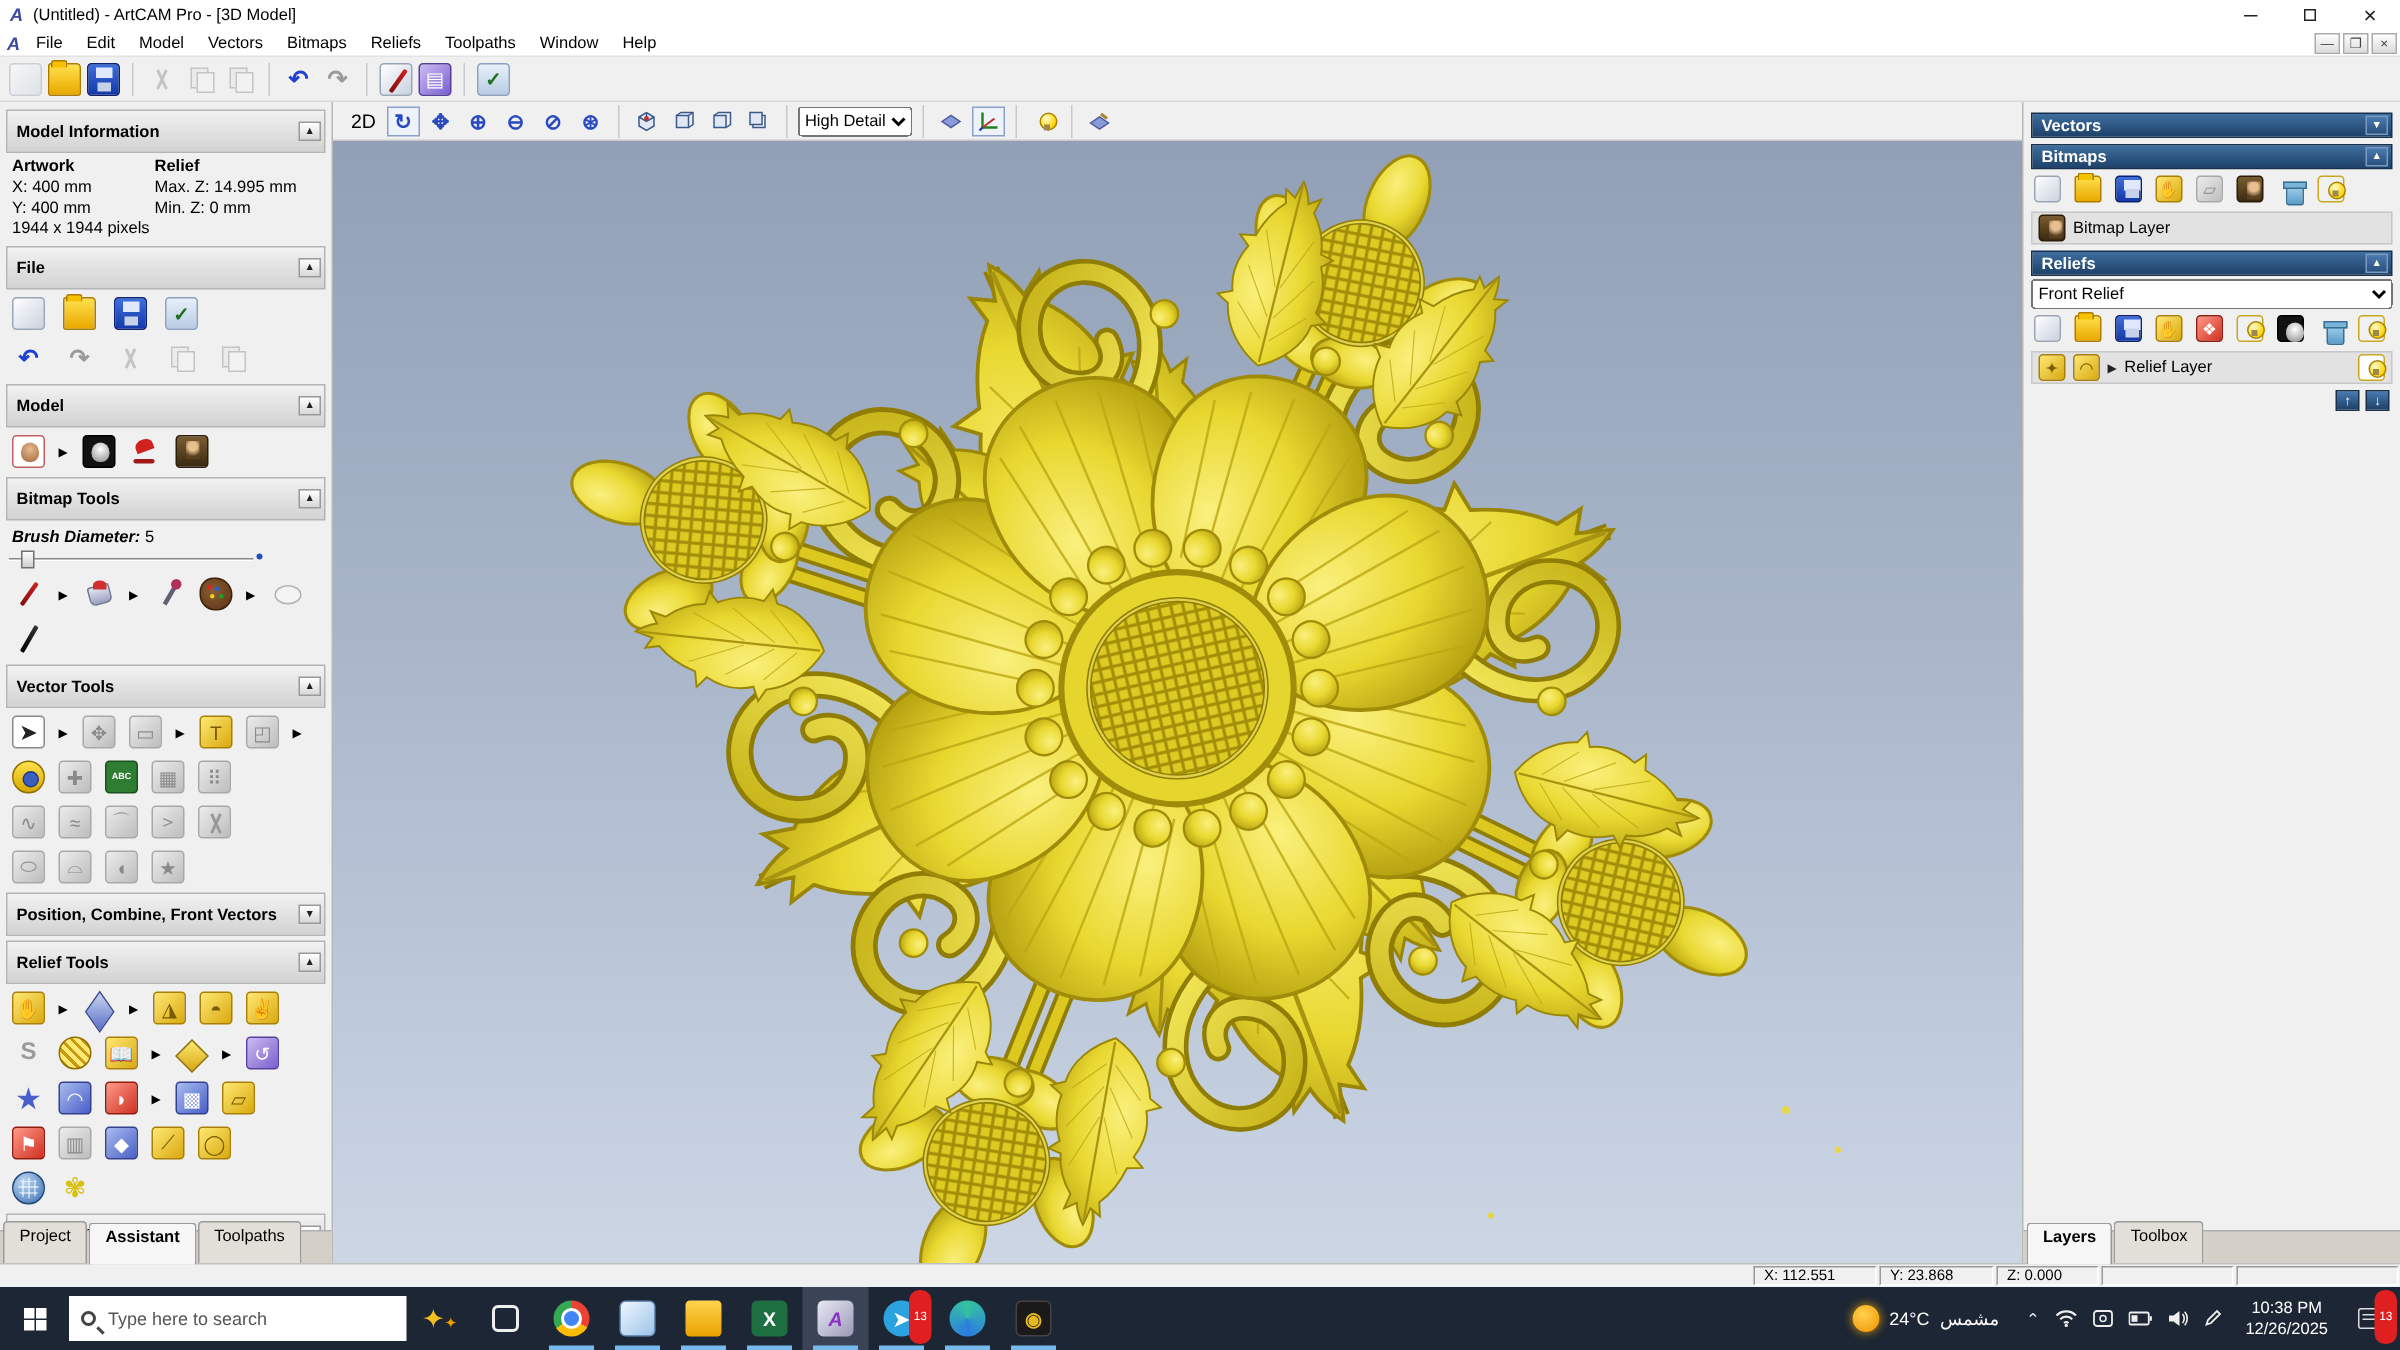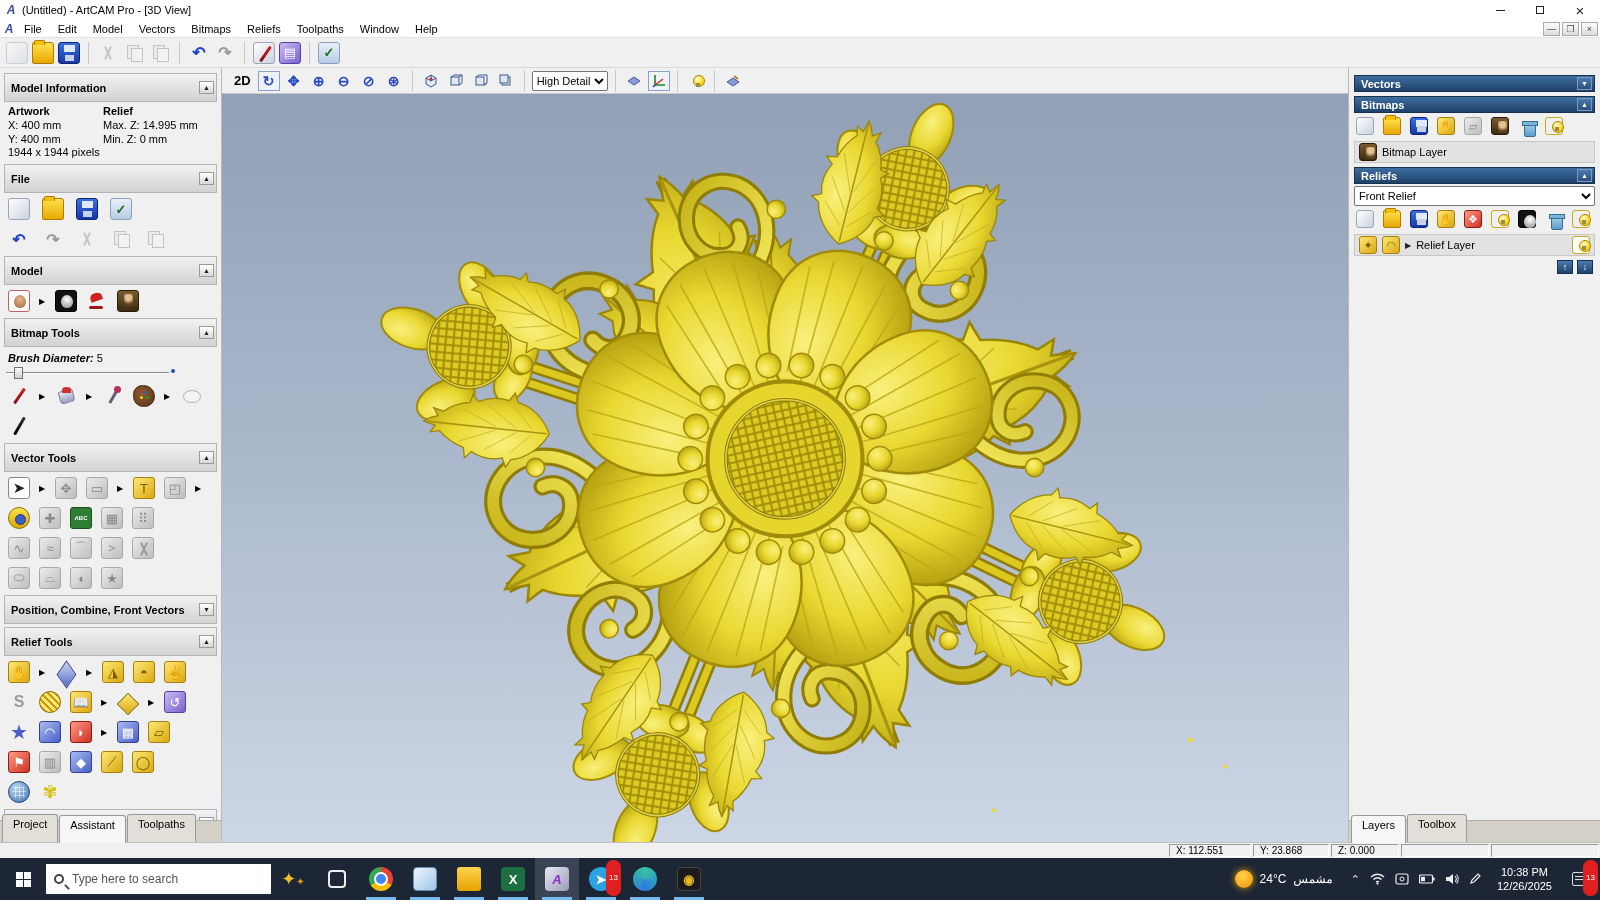--- a/index.html
+++ b/index.html
@@ -95,26 +95,26 @@
   .icon-row { display:flex; align-items:center; gap:9px; padding:5px 2px 3px 4px; flex-wrap:nowrap; }
   .icon-row.tight { gap:12px; }
   .brush-row { padding:5px 2px 0 4px; font-size:11px; }
   .brush-row .bd-label { font-weight:bold; font-style:italic; }
   .slider { position:relative; height:14px; margin:2px 8px 0 2px; }
   .slider .track { position:absolute; top:6px; left:0; right:40px; height:2px; background:#fff; border-top:1px solid #888; }
   .slider .thumb { position:absolute; top:1px; left:8px; width:9px; height:12px; background:linear-gradient(#fdfdfd,#d0d0d0); border:1px solid #707070; }
   .slider .enddot { position:absolute; top:3px; right:34px; width:4px; height:4px; border-radius:50%; background:#2050c0; }
   .lp-tabs { height:22px; display:flex; align-items:flex-end; background:#d4d0c8; border-top:1px solid #b0b0b0; padding-left:2px; }
   .tab { padding:3px 10px 12px 10px; border:1px solid #9a9a9a; border-bottom:none; border-radius:3px 3px 0 0; background:#e2dfd8; margin-right:1px; }
-  .tab.active { background:#f6f6f6; font-weight:normal; position:relative; top:1px; }
+  .tab.active { background:#f6f6f6; font-weight:bold; position:relative; top:1px; }
 
   
   .center { flex:1; display:flex; flex-direction:column; min-width:0; }
   .view-toolbar { height:26px; background:#f0f0f0; border-bottom:1px solid #c8c8c8; display:flex; align-items:center; gap:3px; padding-left:8px; }
-  .btn-2d { font-weight:bold; font-size:13px; padding:1px 4px; }
+  .btn-2d { font-weight:normal; font-size:13px; padding:1px 4px; }
   .vt-ico { width:22px; height:20px; display:inline-flex; align-items:center; justify-content:center; color:#2a4ac0; font-size:14px; font-weight:bold; }
   .vt-ico.boxed { border:1px solid #8aa0c8; background:#eef3fa; }
   .vt-sel { height:20px; font-size:11px; font-family:"Liberation Sans",sans-serif; }
   .cube { width:16px; height:16px; }
   .canvas { flex:1; position:relative; background:linear-gradient(180deg,#91a0b6 0%, #a9b6ca 45%, #ccd6e5 100%); overflow:hidden; }
   .canvas svg { position:absolute; inset:0; }
 
   
   .right-panel { width:252px; background:#f0f0f0; border-left:1px solid #b8b8b8; display:flex; flex-direction:column; }
   .rp-scroll { flex:1; padding:3px 5px 0 5px; overflow:hidden; }
@@ -164,21 +164,21 @@
   .tb-clock { text-align:center; font-size:11px; line-height:1.3; padding:0 8px; }
   .tb-notif { width:40px; height:42px; display:flex; align-items:center; justify-content:center; position:relative; }
   .notif-ic { width:16px; height:14px; border:1px solid #ddd; border-radius:2px; position:relative; }
   .notif-ic::before { content:""; position:absolute; top:3px; left:2px; right:2px; height:1px; background:#ddd; box-shadow:0 3px 0 #ddd; }
 </style>
 </head>
 <body>
 
 <div class="titlebar">
   <span class="applogo">A</span>
-  <span class="title">(Untitled) - ArtCAM Pro - [3D View]</span>
+  <span class="title">(Untitled) - ArtCAM Pro - [3D Model]</span>
   <span class="spacer"></span>
   <span class="winbtn">
       <span class="minbar"></span>
     </span>
   <span class="winbtn">
       <span class="maxbox"></span>
     </span>
   <span class="winbtn" style="font-size:15px;">×</span>
 </div>
 

